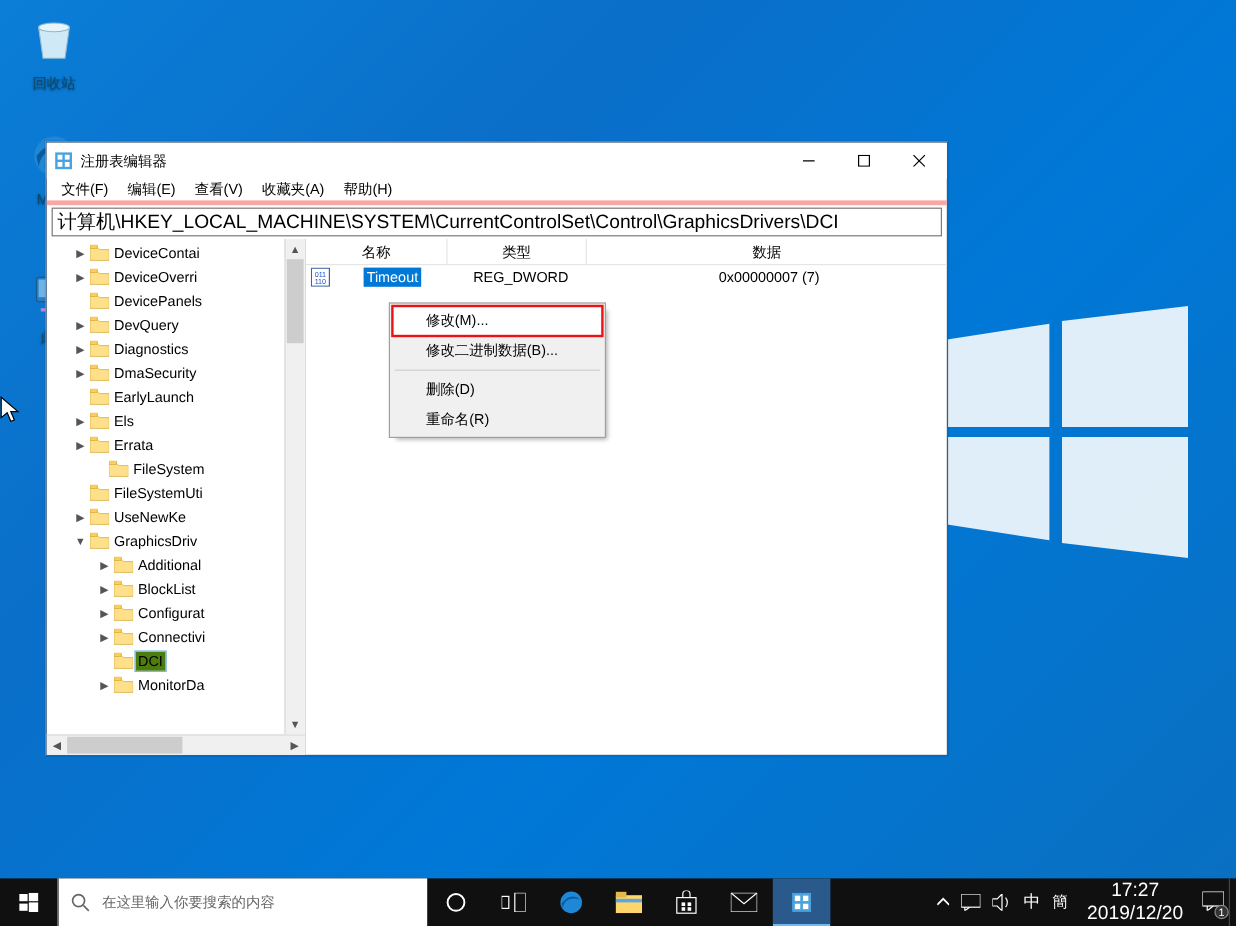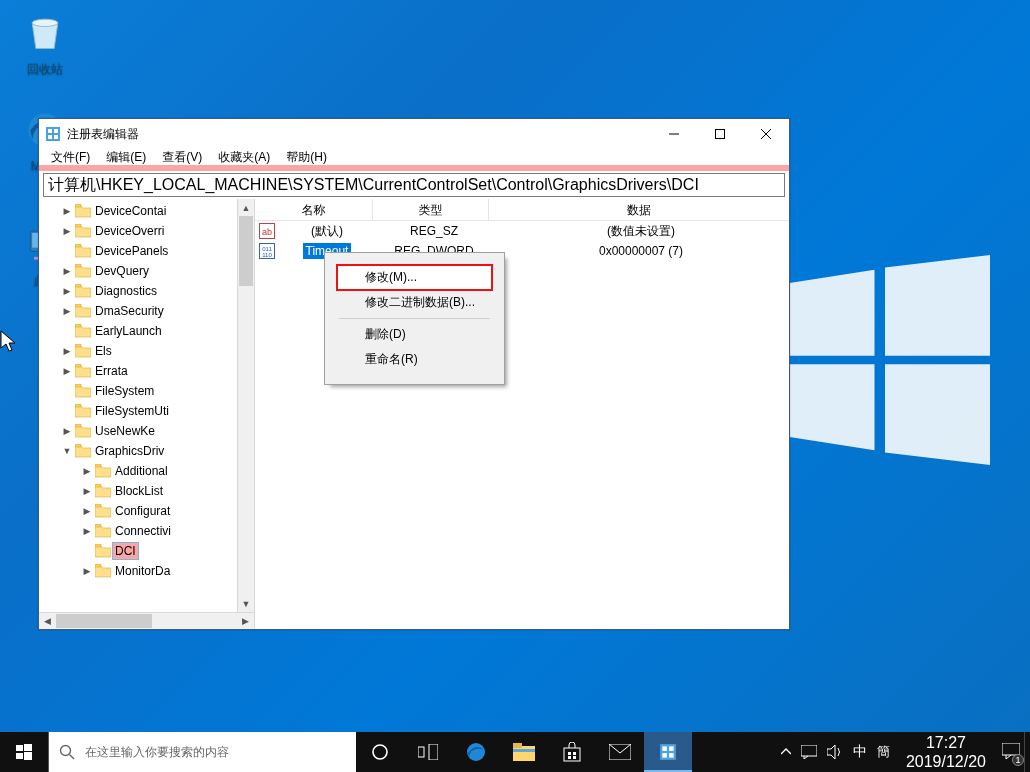--- a/index.html
+++ b/index.html
@@ -16,32 +16,32 @@
 
 
 .regedit { position: absolute; left: 38px; top: 118px; width: 752px; height: 512px; background: #fff; border: 1px solid #3b5b82; display: flex; flex-direction: column; box-shadow: 0 0 0 1px rgba(0,0,0,.07); }
 .titlebar { height: 30px; display: flex; align-items: center; padding-left: 6px; background: #fff; }
 .titlebar .app-icon { width: 16px; height: 16px; margin-right: 6px; }
 .titlebar .title { font-size: 12px; flex: 1; }
 .caption-btns { display: flex; height: 100%; }
 .caption-btns div { width: 46px; display: flex; align-items: center; justify-content: center; font-size: 12px; }
 .caption-btns svg { display:block; }
 
-.menubar { height: 22px; display: flex; align-items: center; padding: 0 4px; font-size: 12px; border-bottom: 6px solid #fca5a5; }
+.menubar { height: 22px; display: flex; align-items: center; padding: 0 4px; font-size: 12px; border-bottom: 4px solid #fca5a5; }
 .menubar span { padding: 2px 8px; }
 
 .addrbar { height: 24px; border: 1px solid #7a7a7a; margin: 2px 4px; padding: 2px 4px; font-size: 16px; display: flex; align-items: center; }
 
 .client { flex: 1; display: flex; min-height: 0; }
 
 
 .tree-wrap { width: 216px; border-right: 1px solid #d9d9d9; display: flex; flex-direction: column; }
 .tree { flex: 1; overflow: hidden; font-size: 12px; padding-top: 2px; position: relative; }
 .tree .row { display: flex; align-items: center; height: 20px; white-space: nowrap; }
-.tree .row.selected .lbl { background: #fca5a5; outline: 1px solid #7ab7e8; }
+.tree .row.selected .lbl { background: #4d7c0f; outline: 1px solid #7ab7e8; }
 .tree .lbl { padding: 1px 2px; }
 .tree .tw { width: 12px; height: 12px; display: inline-flex; align-items: center; justify-content: center; font-size: 9px; color: #555; }
 .tree .fld { width: 16px; height: 14px; margin: 0 2px; }
 .tree-scroll-h { height: 17px; background: #f0f0f0; display: flex; align-items: center; border-top: 1px solid #d9d9d9; }
 .tree-scroll-h .arr { width: 17px; height: 17px; display: flex; align-items: center; justify-content: center; color: #555; font-size: 9px; }
 .tree-scroll-h .track { flex: 1; height: 100%; position: relative; }
 .tree-scroll-h .thumb { position: absolute; left: 0; top: 1px; bottom: 1px; width: 96px; background: #cdcdcd; }
 .tree-scroll-v { position:absolute; right:0; top:0; bottom:0; width:17px; background:#f0f0f0; border-left:1px solid #d9d9d9; display:flex; flex-direction:column; }
 .tree-scroll-v .arr { height:17px; display:flex; align-items:center; justify-content:center; font-size:9px; color:#555; }
 .tree-scroll-v .trackv { flex:1; position:relative; }
@@ -55,21 +55,21 @@
 .list .hdr .c-type { width: 116px; }
 .list .hdr .c-data { flex: 1; border-right: none; }
 .list .vrow { display: flex; height: 20px; align-items: center; }
 .list .vrow .vicon { width: 16px; height: 16px; margin: 0 4px; }
 .list .vrow .c-name { width: 96px; padding-left: 0; }
 .list .vrow .c-type { width: 114px; padding-left: 4px; }
 .list .vrow .c-data { flex: 1; padding-left: 4px; }
 .list .vrow.sel .c-name span { background: #0078d7; color: #fff; padding: 1px 3px; }
 
 
-.ctx { position: absolute; left: 324px; top: 252px; width: 181px; background: #f0f0f0; border: 1px solid #a0a0a0; padding: 12px; box-shadow: 4px 4px 4px -2px rgba(0,0,0,.35); font-size: 12px; }
+.ctx { position: absolute; left: 324px; top: 252px; width: 181px; background: #f0f0f0; border: 1px solid #a0a0a0; padding: 2px; box-shadow: 4px 4px 4px -2px rgba(0,0,0,.35); font-size: 12px; }
 .ctx .item { padding: 4px 8px 4px 28px; }
 .ctx .sep { height: 1px; background: #d0d0d0; margin: 3px 2px; }
 .ctx .hl { outline: 2px solid #e11; outline-offset: -1px; background:#fff; }
 
 
 .cursor { position:absolute; left:0; top:330px; width:20px; height:24px; }
 
 
 .taskbar { position: absolute; left: 0; right: 0; bottom: 0; height: 40px; background: #101010; display: flex; align-items: stretch; color: #fff; font-size: 12px; }
 .taskbar .start { width: 48px; display: flex; align-items: center; justify-content: center; }
@@ -232,21 +232,21 @@
             <span class="lbl">Els</span>
           </div>
           <div class="row" style="padding-left: 22px;">
             <span class="tw">▶</span>
             <svg class="fld" viewBox="0 0 16 14">
               <path d="M0 2 h6 l2 2 h8 v9 h-16 z" fill="#ffe08a" stroke="#d4a93a" stroke-width="0.6"></path>
               <rect x="0" y="0" width="6" height="3" fill="#ffcf55" stroke="#d4a93a" stroke-width="0.6"></rect>
             </svg>
             <span class="lbl">Errata</span>
           </div>
-          <div class="row" style="padding-left: 22px;">
+          <div class="row" style="padding-left: 22px; margin-left: 16px;">
             <span class="tw"></span>
             <svg class="fld" viewBox="0 0 16 14">
               <path d="M0 2 h6 l2 2 h8 v9 h-16 z" fill="#ffe08a" stroke="#d4a93a" stroke-width="0.6"></path>
               <rect x="0" y="0" width="6" height="3" fill="#ffcf55" stroke="#d4a93a" stroke-width="0.6"></rect>
             </svg>
             <span class="lbl">FileSystem</span>
           </div>
           <div class="row" style="padding-left: 22px;">
             <span class="tw"></span>
             <svg class="fld" viewBox="0 0 16 14">
@@ -336,29 +336,20 @@
       </div>
     </div>
 
     <div class="list">
       <div class="hdr">
         <div class="c-name">名称</div>
         <div class="c-type">类型</div>
         <div class="c-data">数据</div>
       </div>
       <div id="list-body">
-          <div class="vrow">
-            <svg class="vicon" viewBox="0 0 16 16">
-              <rect x="0.5" y="0.5" width="15" height="15" fill="#fff" stroke="#b44"></rect>
-              <text x="8" y="12" font-size="9" text-anchor="middle" fill="#c33" font-family="Tahoma">ab</text>
-            </svg>
-            <div class="c-name"><span>(默认)</span></div>
-            <div class="c-type">REG_SZ</div>
-            <div class="c-data">(数值未设置)</div>
-          </div>
           <div class="vrow sel">
             <svg class="vicon" viewBox="0 0 16 16">
               <rect x="0.5" y="0.5" width="15" height="15" fill="#fff" stroke="#36a"></rect>
               <text x="8" y="8" font-size="6" text-anchor="middle" fill="#25c" font-family="Tahoma">011</text>
               <text x="8" y="14" font-size="6" text-anchor="middle" fill="#25c" font-family="Tahoma">110</text>
             </svg>
             <div class="c-name"><span>Timeout</span></div>
             <div class="c-type">REG_DWORD</div>
             <div class="c-data">0x00000007 (7)</div>
           </div>

